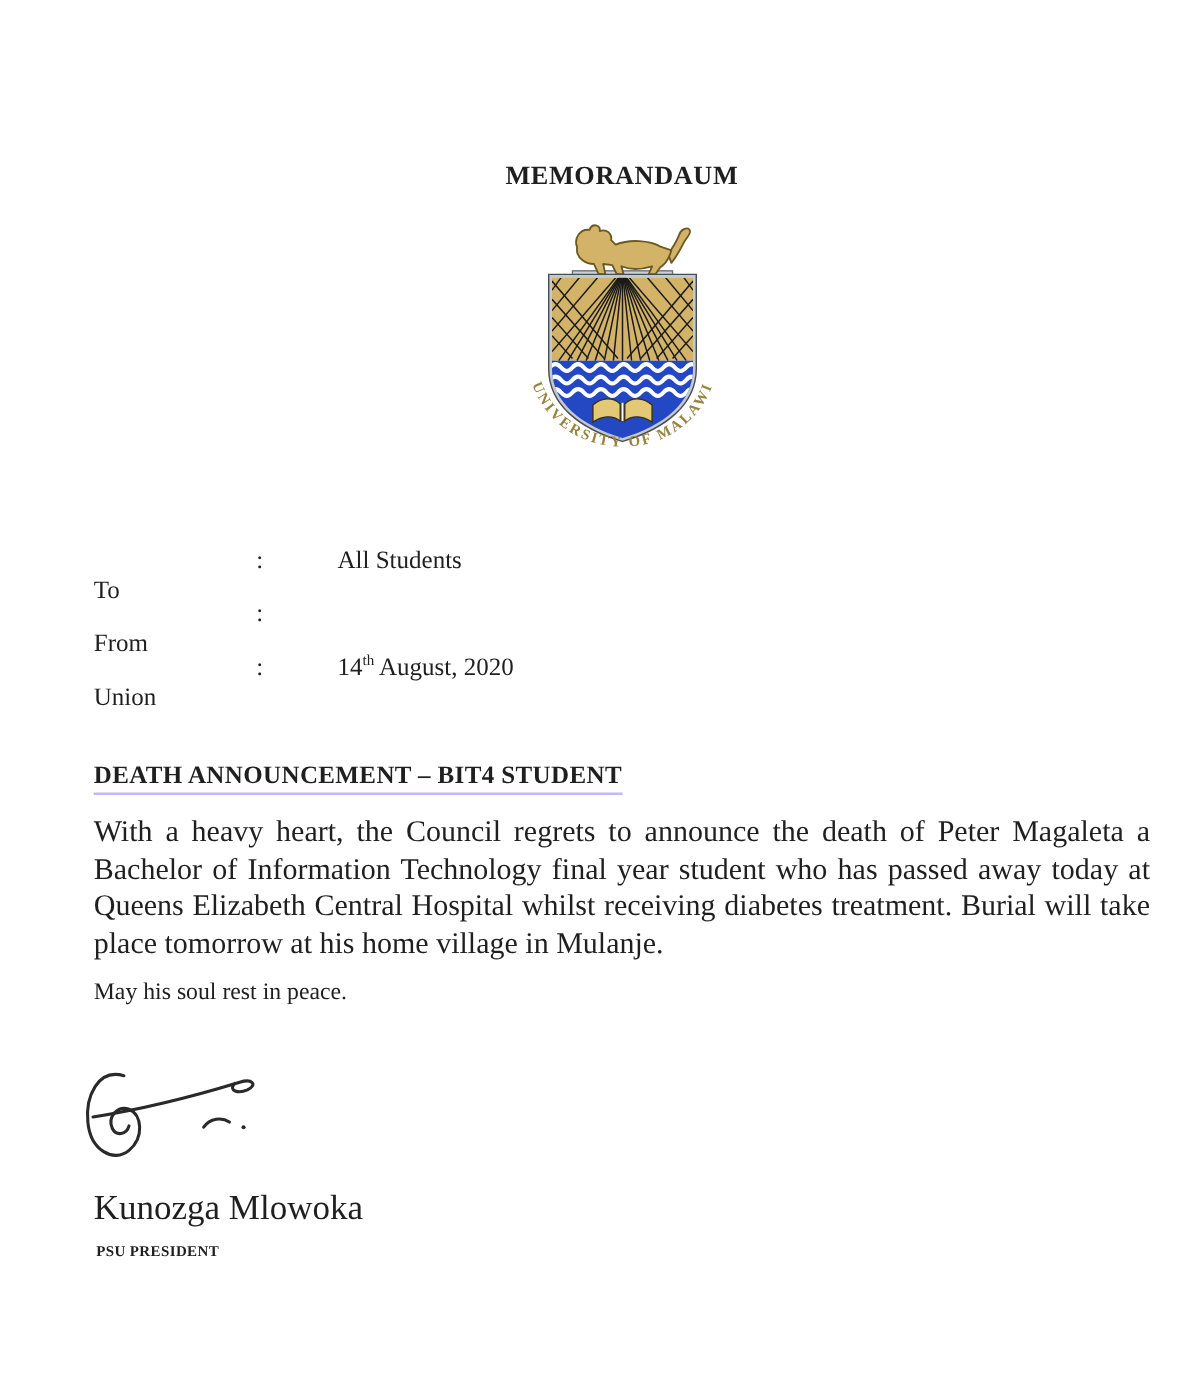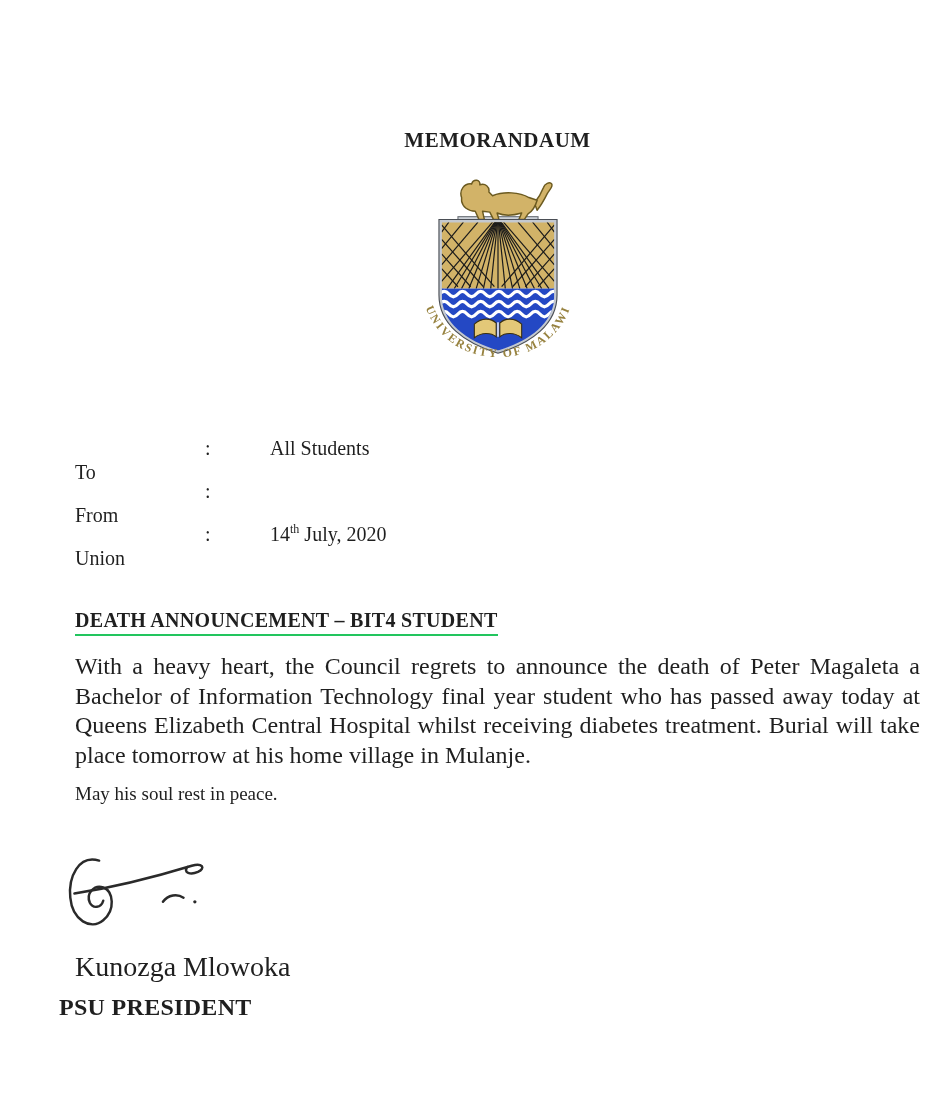--- a/index.html
+++ b/index.html
@@ -31,21 +31,21 @@
   .meta-sep { width: 65px; }
   .meta-value { flex: 1; }
   .meta-value sup { font-size: 12px; line-height: 0; }
 
   .heading {
     position: absolute; top: 609px; left: 75px;
     font-size: 20px; font-weight: bold;
   }
   .heading span {
     display: inline-block;
-    border-bottom: 2px solid #22c55e;
+    border-bottom: 2px solid #c4b5fd;
     padding-bottom: 2px;
     letter-spacing: 0.3px;
   }
 
   .body-par {
     position: absolute; top: 652px; left: 75px; width: 845px;
     font-size: 24px; line-height: 29.5px;
     text-align: justify;
   }
 
@@ -57,22 +57,22 @@
   .signature {
     position: absolute; top: 848px; left: 60px; width: 175px; height: 88px;
   }
   .signature svg { width: 100%; height: 100%; }
 
   .sig-name {
     position: absolute; top: 951px; left: 75px;
     font-size: 28px;
   }
   .sig-title {
-    position: absolute; top: 994px; left: 59px;
-    font-size: 24px; font-weight: bold; letter-spacing: 0.3px;
+    position: absolute; top: 994px; left: 77px;
+    font-size: 12px; font-weight: bold; letter-spacing: 0.3px;
   }
 </style>
 </head>
 <body>
 
 <div class="page">
 
   <div class="doc-title">MEMORANDAUM</div>
 
   <div class="crest-wrap">
@@ -160,21 +160,21 @@
       <span class="meta-sep">:</span>
       <span class="meta-value">All Students</span>
     </div>
     <div class="meta-row">
       <span class="meta-label">From</span>
       <span class="meta-sep">:</span>
     </div>
     <div class="meta-row">
       <span class="meta-label">Union</span>
       <span class="meta-sep">:</span>
-      <span class="meta-value"><span>14</span><sup>th</sup><span> July, 2020</span></span>
+      <span class="meta-value"><span>14</span><sup>th</sup><span> August, 2020</span></span>
     </div>
   </div>
 
   <div class="heading">
     <span>DEATH ANNOUNCEMENT – BIT4 STUDENT</span>
   </div>
 
   <div class="body-par">With a heavy heart, the Council regrets to announce the death of Peter Magaleta a Bachelor of Information Technology final year student who has passed away today at Queens Elizabeth Central Hospital whilst receiving diabetes treatment. Burial will take place tomorrow at his home village in Mulanje.</div>
 
   <div class="closing">May his soul rest in peace.</div>

